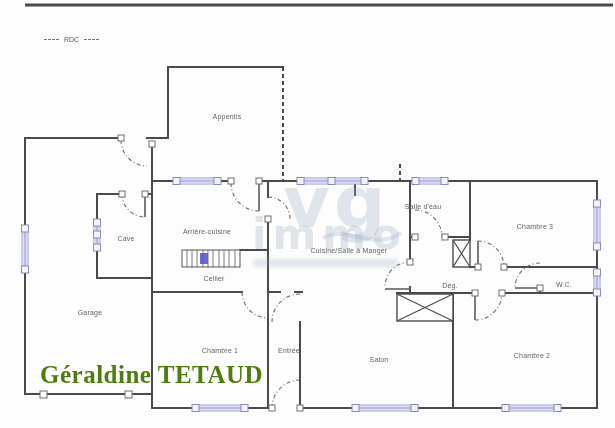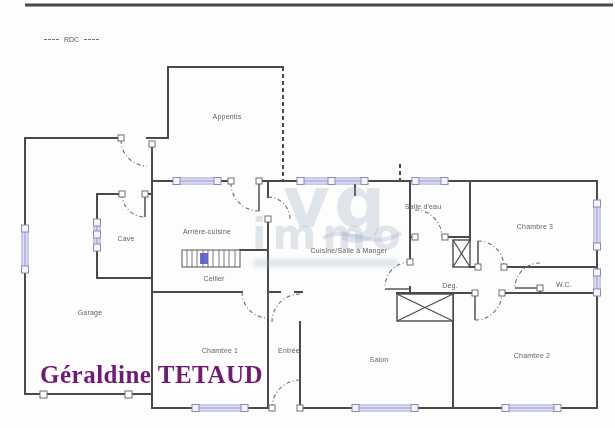--- a/index.html
+++ b/index.html
@@ -20,21 +20,21 @@
   .win-fill{fill:#b9b9e8;}
   .win-sq{fill:#f4f4fc;stroke:#8a8ab4;stroke-width:1;}
   .post{fill:#ffffff;stroke:#6f6f6f;stroke-width:1;}
   
   .room-label{position:absolute;transform:translate(-50%,-50%);font-size:7px;color:#5f5f5f;
               letter-spacing:.2px;white-space:nowrap;z-index:4;}
   .rdc{position:absolute;left:44px;top:36px;display:flex;align-items:center;gap:5px;
        font-size:7px;color:#555;z-index:4;}
   .rdc-dash{display:inline-block;width:15px;border-top:1px dashed #777;height:0;}
   .agent-name{position:absolute;left:40px;top:361px;font-family:"Liberation Serif",serif;
-              font-weight:bold;font-size:25px;color:#701a75;z-index:5;letter-spacing:.5px;}
+              font-weight:bold;font-size:25px;color:#4d7c0f;z-index:5;letter-spacing:.5px;}
   
   .wm{position:absolute;color:rgba(160,176,198,0.30);font-weight:bold;z-index:1;
       font-family:"DejaVu Sans",sans-serif;}
   .wm-1{left:283px;top:160px;font-size:72px;letter-spacing:4px;}
   .wm-2{left:252px;top:210px;font-size:42px;letter-spacing:6px;}
   .wm-smudge{position:absolute;left:253px;top:259px;width:145px;height:8px;z-index:1;
              background:rgba(150,166,192,0.28);filter:blur(2px);border-radius:3px;}
 </style>
 </head>
 <body>

